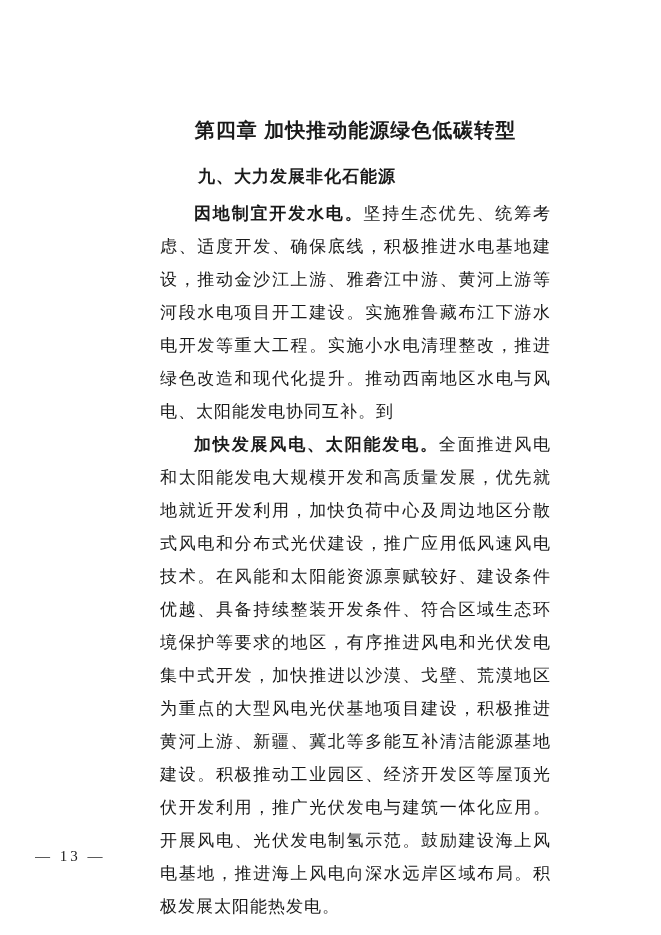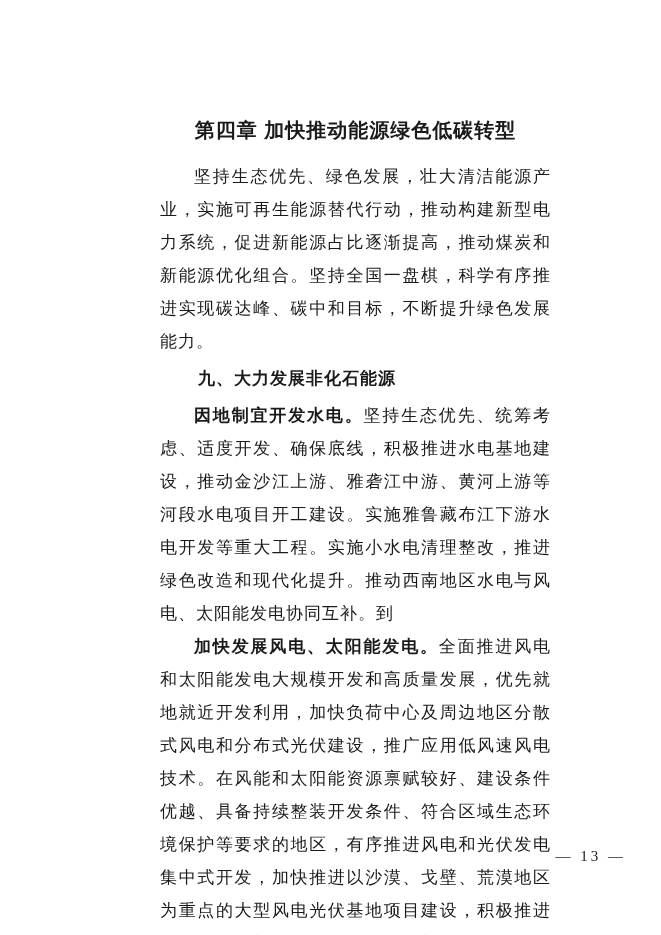--- a/index.html
+++ b/index.html
@@ -51,34 +51,33 @@
   }
   .para .lead {
     font-weight: bold;
     font-family: "Liberation Sans", sans-serif;
   }
   .page-footer {
     position: absolute;
     left: 0;
     right: 0;
     bottom: 70px;
-    text-align: right;
+    text-align: left;
     font-size: 15px;
     letter-spacing: 3px;
     color: #1a1a1a;
   }
 </style>
 </head>
 <body>
 
 <div class="page">
   <div class="content">
     <h1 class="doc-title">第四章 加快推动能源绿色低碳转型</h1>
 
-    <p class="para">坚持生态优先、绿色发展，壮大清洁能源产业，实施可再生能源替代行动，推动构建新型电力系统，促进新能源占比逐渐提高，推动煤炭和新能源优化组合。坚持全国一盘棋，科学有序推进实现碳达峰、碳中和目标，不断提升绿色发展能力。</p>
 
     <h2 class="section-heading">九、大力发展非化石能源</h2>
 
     <p class="para"><span class="lead">因地制宜开发水电。</span><span>坚持生态优先、统筹考虑、适度开发、确保底线，积极推进水电基地建设，推动金沙江上游、雅砻江中游、黄河上游等河段水电项目开工建设。实施雅鲁藏布江下游水电开发等重大工程。实施小水电清理整改，推进绿色改造和现代化提升。推动西南地区水电与风电、太阳能发电协同互补。到</span></p>
 
     <p class="para"><span class="lead">加快发展风电、太阳能发电。</span><span>全面推进风电和太阳能发电大规模开发和高质量发展，优先就地就近开发利用，加快负荷中心及周边地区分散式风电和分布式光伏建设，推广应用低风速风电技术。在风能和太阳能资源禀赋较好、建设条件优越、具备持续整装开发条件、符合区域生态环境保护等要求的地区，有序推进风电和光伏发电集中式开发，加快推进以沙漠、戈壁、荒漠地区为重点的大型风电光伏基地项目建设，积极推进黄河上游、新疆、冀北等多能互补清洁能源基地建设。积极推动工业园区、经济开发区等屋顶光伏开发利用，推广光伏发电与建筑一体化应用。开展风电、光伏发电制氢示范。鼓励建设海上风电基地，推进海上风电向深水远岸区域布局。积极发展太阳能热发电。</span></p>
   </div>
 
   <div class="page-footer">— 13 —</div>
 </div>

